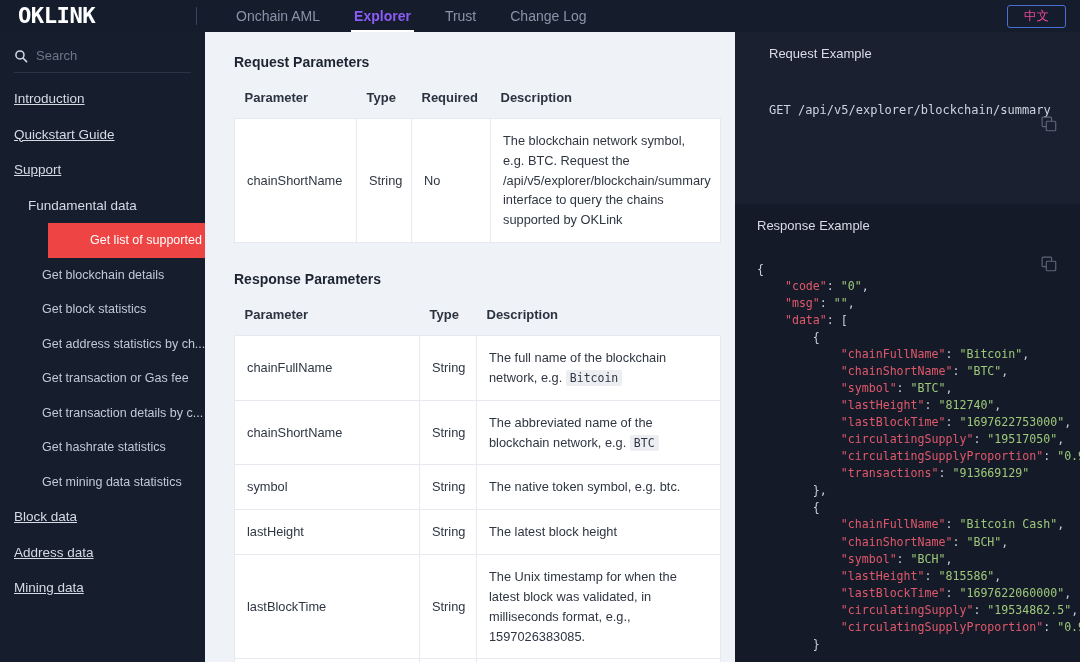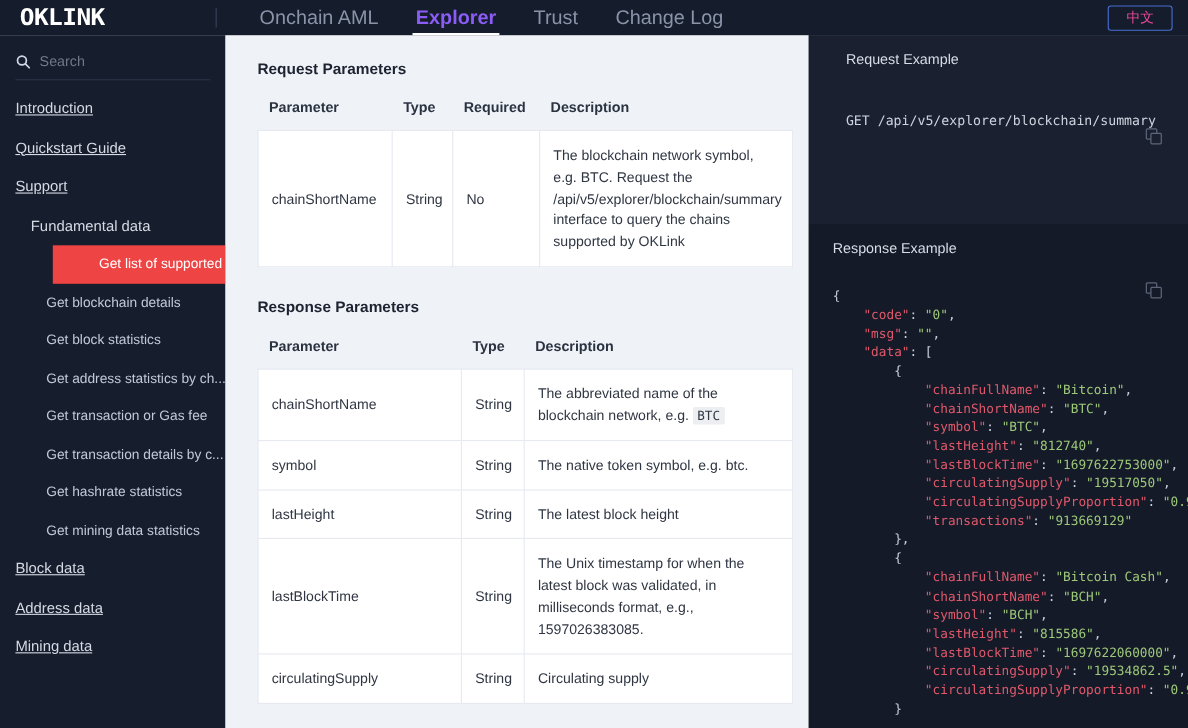--- a/index.html
+++ b/index.html
@@ -33,21 +33,21 @@
     line-height: 1;
     transform: scaleX(1.06);
     transform-origin: left center;
   }
   .nav-divider {
     width: 1px; height: 18px; background: #39435a;
     margin-right: 22px;
   }
   .nav { display: flex; align-items: center; gap: 0; height: 32px; }
   .nav-item {
-    color: #8a93a8; font-size: 18px;
+    color: #8a93a8; font-size: 14px;
     padding: 0 17px; height: 32px;
     display: flex; align-items: center;
     position: relative; cursor: pointer;
     white-space: nowrap;
     text-align: right;
   }
   .nav-item.active { color: #8b5cf6; font-weight: 600; }
   .nav-item.active::after {
     content: ""; position: absolute;
     left: 14px; right: 14px; bottom: 0;
@@ -294,20 +294,25 @@
             <col style="width:244px">
           </colgroup>
         <thead>
           <tr>
             <th>Parameter</th>
             <th>Type</th>
             <th>Description</th>
           </tr>
         </thead>
         <tbody>
+          <tr>
+            <td>chainFullName</td>
+            <td>String</td>
+            <td><span>The full name of the blockchain network, e.g. </span><code class="chip">Bitcoin</code></td>
+          </tr>
           <tr>
             <td>chainShortName</td>
             <td>String</td>
             <td><span>The abbreviated name of the blockchain network, e.g. </span><code class="chip">BTC</code></td>
           </tr>
           <tr>
             <td>symbol</td>
             <td>String</td>
             <td>The native token symbol, e.g. btc.</td>
           </tr>

